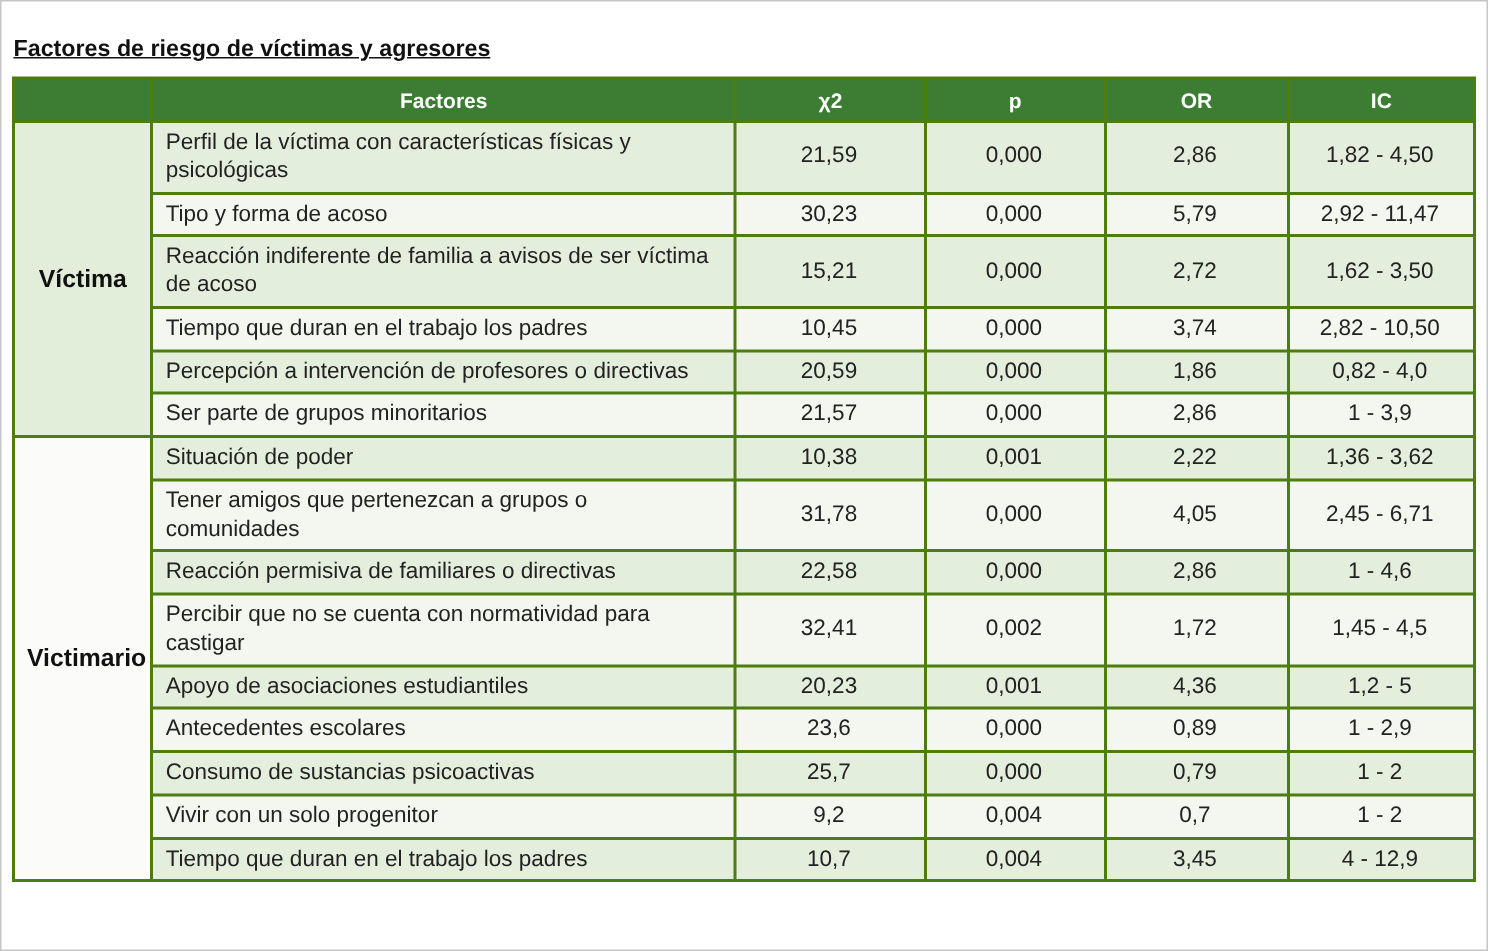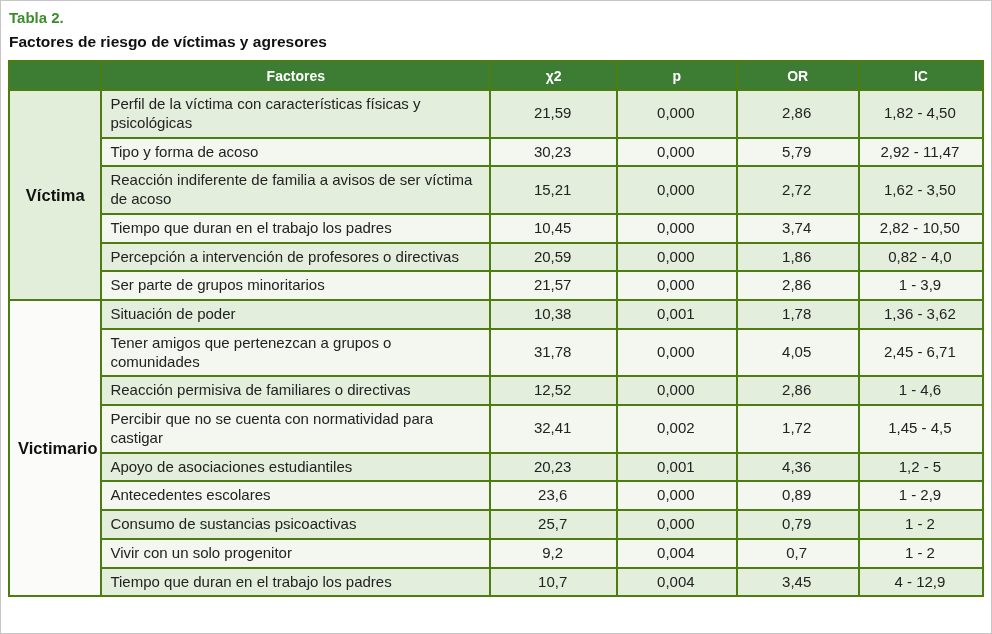--- a/index.html
+++ b/index.html
@@ -19,23 +19,24 @@
   .title {
     color: var(--title-green, #3f8c2e);
     font-weight: bold;
     font-size: 15px;
     padding-left: 1px;
   }
   .subtitle {
     color: #111111;
     font-weight: bold;
     font-size: 15.5px;
-    margin-top: 7px;
+    margin-top: 15px;
     margin-bottom: 9px;
     padding-left: 1px;
+    text-decoration: underline;
   }
   table.risk-table {
     width: 100%;
     table-layout: fixed;
     border-collapse: separate;
     border-spacing: 2px;
     background: #4d7c0f;
   }
   col.c-group   { width: 9.4%; }
   col.c-factor  { width: 40.2%; }
@@ -78,21 +79,20 @@
     margin-top: 6px;
     padding-left: 2px;
   }
   .footer .src-label { font-weight: bold; }
 </style>
 </head>
 <body>
 
 <div class="page">
 
-  <div class="title">Tabla 2.</div>
   <div class="subtitle">Factores de riesgo de víctimas y agresores</div>
 
   <table class="risk-table">
     <colgroup>
       <col class="c-group">
       <col class="c-factor">
       <col class="c-chi">
       <col class="c-p">
       <col class="c-or">
       <col class="c-ic">
@@ -149,33 +149,33 @@
           <td class="cell num">21,57</td>
           <td class="cell num">0,000</td>
           <td class="cell num">2,86</td>
           <td class="cell num">1 - 3,9</td>
         </tr>
         <tr class="row-a">
           <td rowspan="9" class="group-cell group-1">Victimario</td>
           <td class="cell factor">Situación de poder</td>
           <td class="cell num">10,38</td>
           <td class="cell num">0,001</td>
-          <td class="cell num">1,78</td>
+          <td class="cell num">2,22</td>
           <td class="cell num">1,36 - 3,62</td>
         </tr>
         <tr class="row-b">
           <td class="cell factor">Tener amigos que pertenezcan a grupos o comunidades</td>
           <td class="cell num">31,78</td>
           <td class="cell num">0,000</td>
           <td class="cell num">4,05</td>
           <td class="cell num">2,45 - 6,71</td>
         </tr>
         <tr class="row-a">
           <td class="cell factor">Reacción permisiva de familiares o directivas</td>
-          <td class="cell num">12,52</td>
+          <td class="cell num">22,58</td>
           <td class="cell num">0,000</td>
           <td class="cell num">2,86</td>
           <td class="cell num">1 - 4,6</td>
         </tr>
         <tr class="row-b">
           <td class="cell factor">Percibir que no se cuenta con normatividad para castigar</td>
           <td class="cell num">32,41</td>
           <td class="cell num">0,002</td>
           <td class="cell num">1,72</td>
           <td class="cell num">1,45 - 4,5</td>

